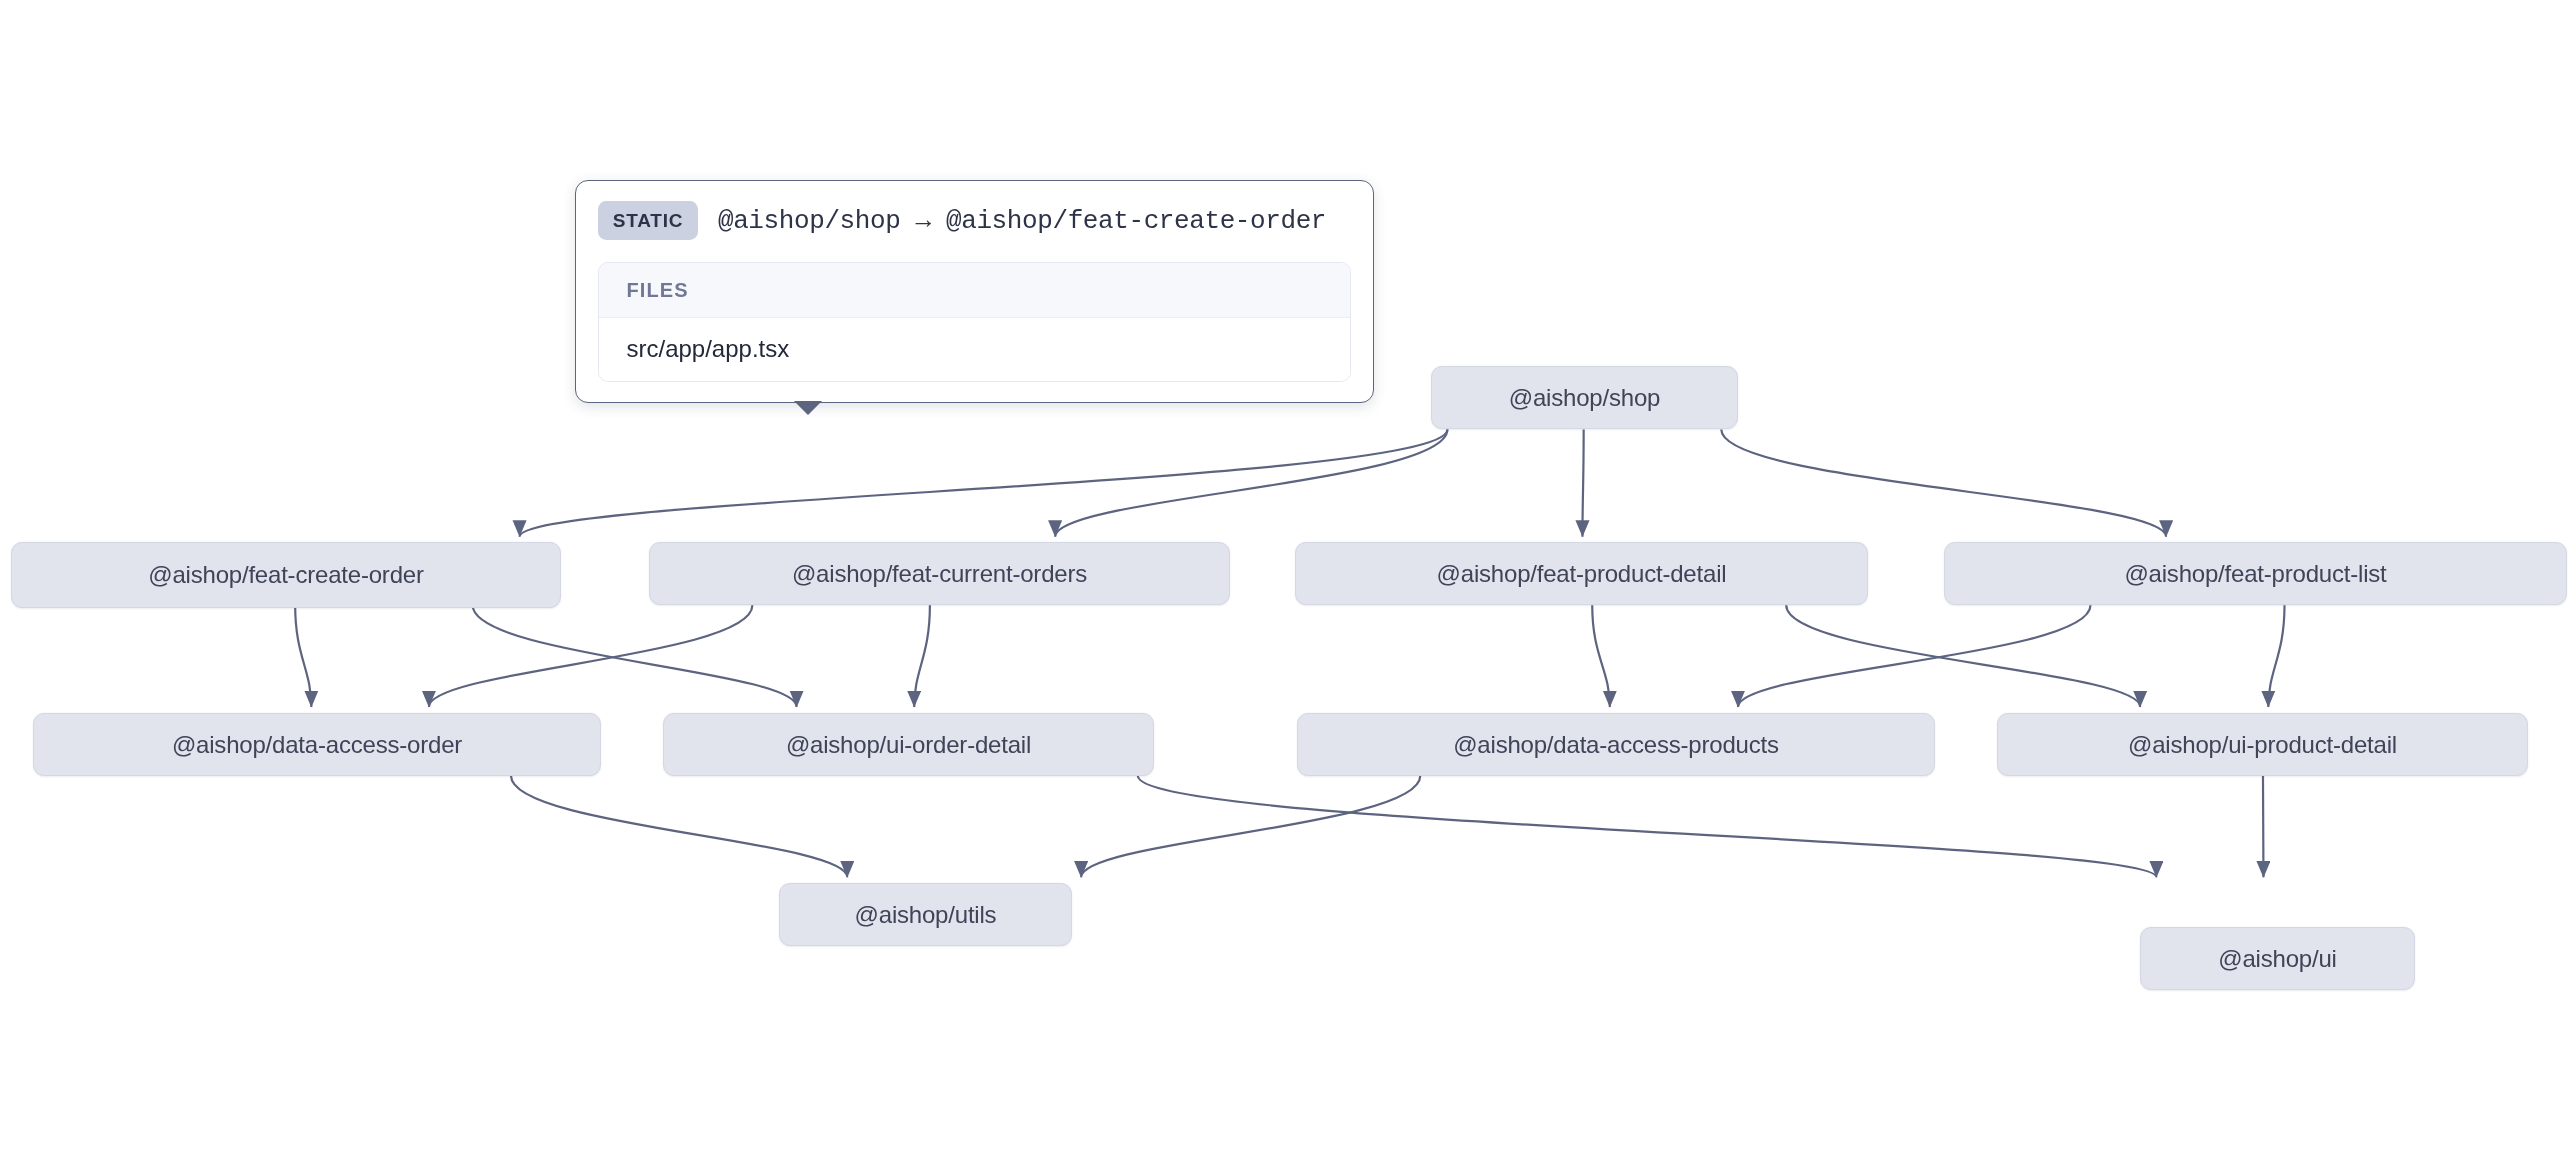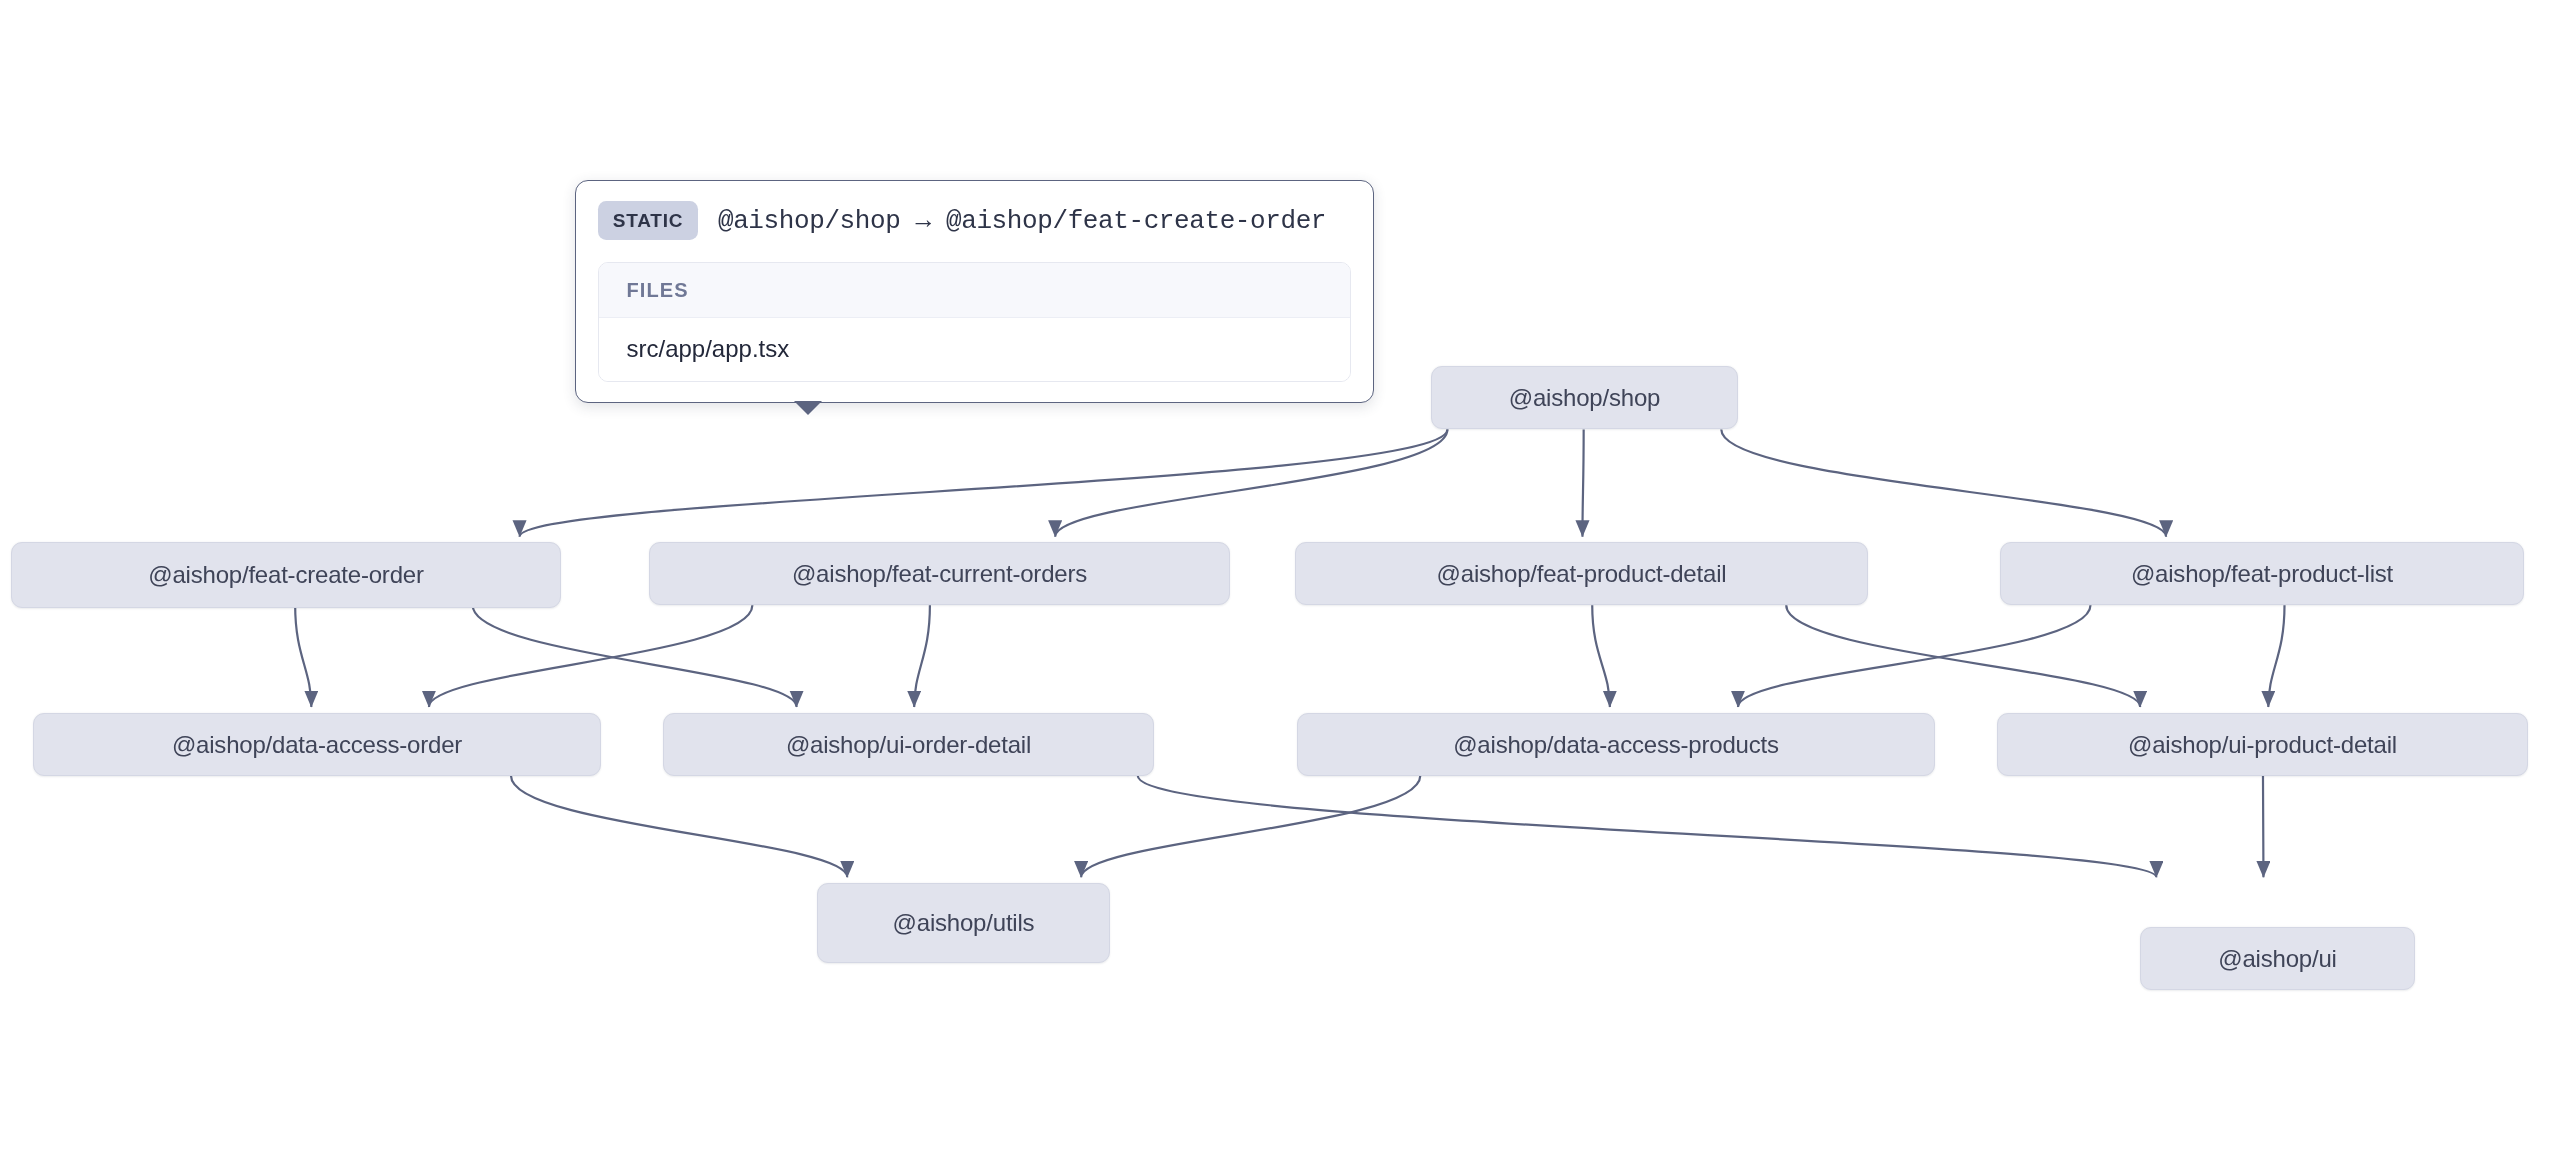--- a/index.html
+++ b/index.html
@@ -156,26 +156,26 @@
         <path d="M 1242 847 C 1242 903.16, 2354 917.2, 2354 958" class="edge-line" marker-end="url(#arrowhead)"></path>
         <path d="M 2470.3 847 C 2470.3 903.16, 2470.82 917.2, 2470.82 958" class="edge-line" marker-end="url(#arrowhead)"></path>
       </g>
   </svg>
 
   <div id="node-layer">
       <div class="graph-node" style="left: 1431px; top: 366px; width: 307px; height: 63px;">@aishop/shop</div>
       <div class="graph-node" style="left: 11px; top: 542px; width: 550px; height: 66px;">@aishop/feat-create-order</div>
       <div class="graph-node" style="left: 649px; top: 542px; width: 581px; height: 63px;">@aishop/feat-current-orders</div>
       <div class="graph-node" style="left: 1295px; top: 542px; width: 573px; height: 63px;">@aishop/feat-product-detail</div>
-      <div class="graph-node" style="left: 2000px; top: 542px; width: 524px; height: 63px;">@aishop/feat-product-list</div>
+      <div class="graph-node" style="left: 1944px; top: 542px; width: 623px; height: 63px;">@aishop/feat-product-list</div>
       <div class="graph-node" style="left: 33px; top: 713px; width: 568px; height: 63px;">@aishop/data-access-order</div>
       <div class="graph-node" style="left: 663px; top: 713px; width: 491px; height: 63px;">@aishop/ui-order-detail</div>
       <div class="graph-node" style="left: 1297px; top: 713px; width: 638px; height: 63px;">@aishop/data-access-products</div>
       <div class="graph-node" style="left: 1997px; top: 713px; width: 531px; height: 63px;">@aishop/ui-product-detail</div>
-      <div class="graph-node" style="left: 817px; top: 883px; width: 293px; height: 80px;">@aishop/utils</div>
+      <div class="graph-node" style="left: 779px; top: 883px; width: 293px; height: 63px;">@aishop/utils</div>
       <div class="graph-node" style="left: 2140px; top: 883px; width: 275px; height: 63px; margin-top: 44px;">@aishop/ui</div>
     </div>
 
   <div id="detail-card" style="left:575px; top:180px; width:799px;">
     <div id="detail-header">
       <span id="detail-badge">STATIC</span>
       <span id="detail-title">@aishop/shop → @aishop/feat-create-order</span>
     </div>
     <div id="files-panel">
       <div id="files-head">FILES</div>

